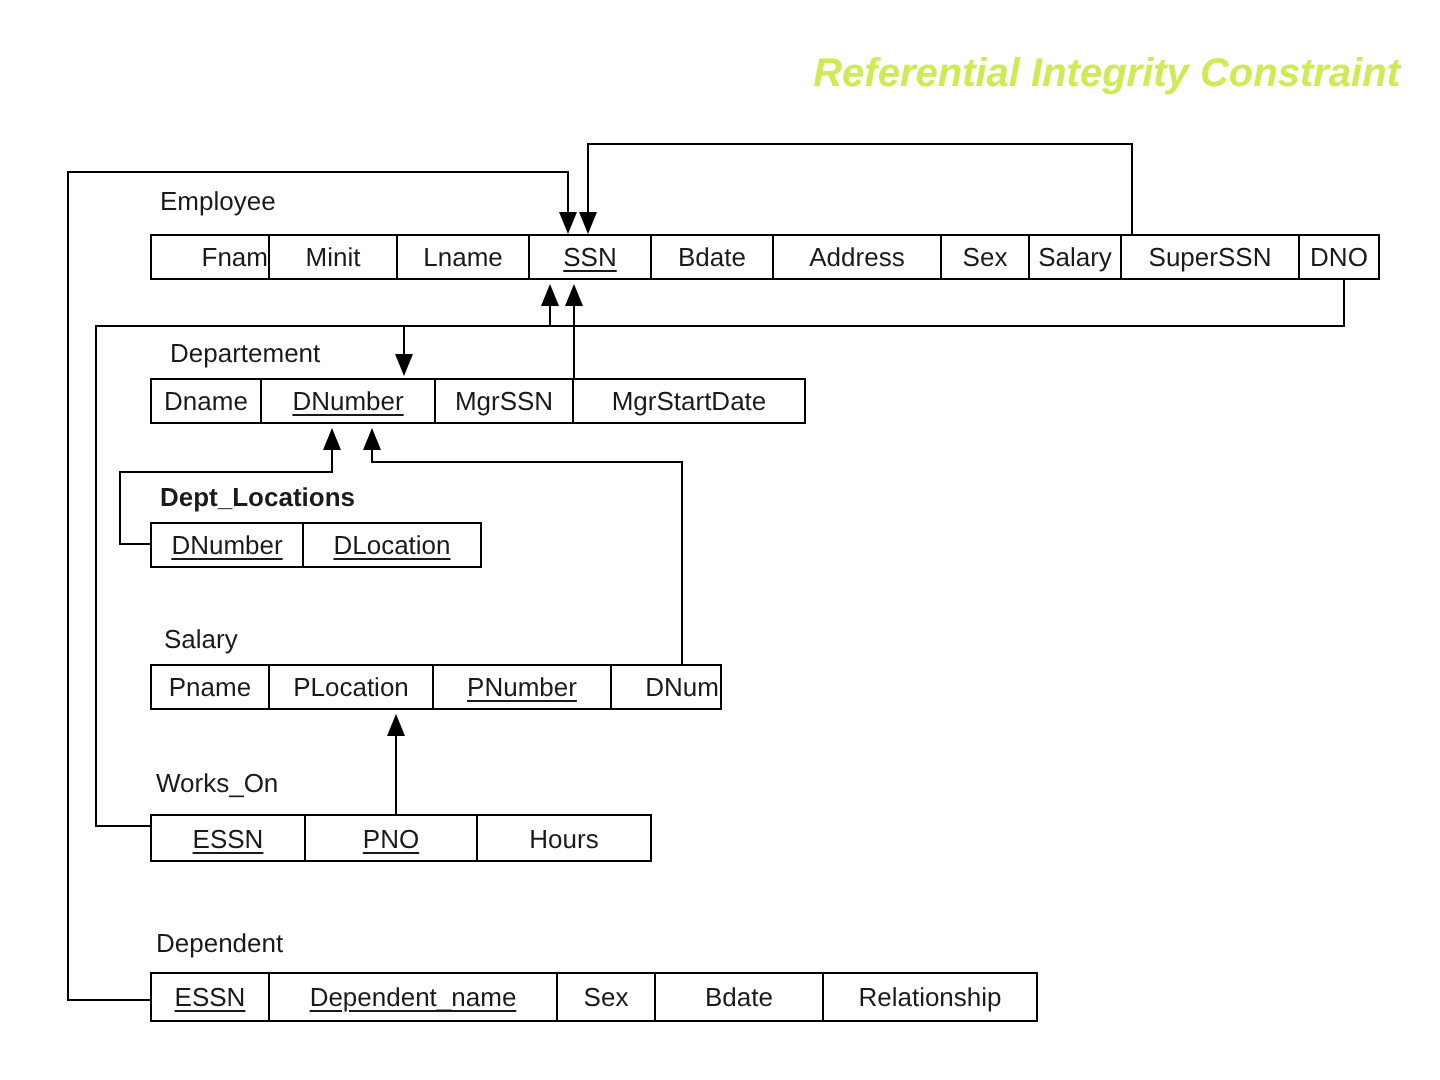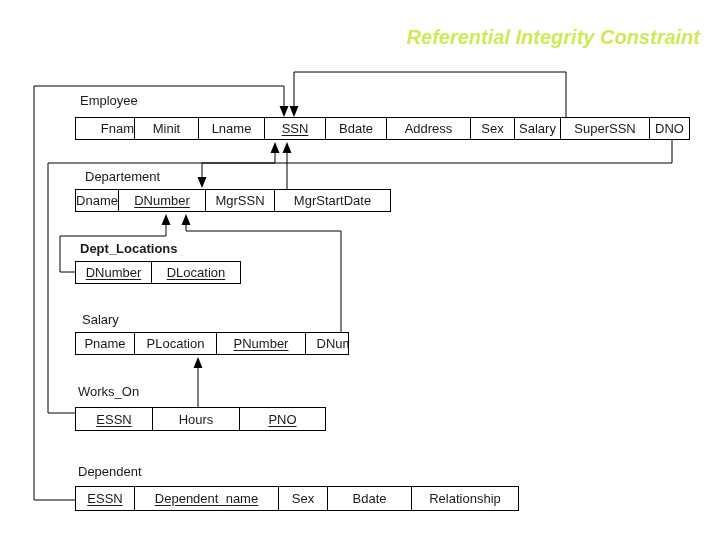--- a/index.html
+++ b/index.html
@@ -35,45 +35,45 @@
     <div class="cell" style="width:62px;">Bdate</div>
     <div class="cell" style="width:85px;">Address</div>
     <div class="cell" style="width:45px;">Sex</div>
     <div class="cell" style="width:47px;">Salary</div>
     <div class="cell" style="width:90px;">SuperSSN</div>
     <div class="cell" style="width:41px;">DNO</div>
   </div>
 
   <div class="tbl-title" style="left:85px;top:169px;">Departement</div>
   <div class="row" style="left:75px;top:189px;height:23px;">
-    <div class="cell" style="width:44px;">Dname</div>
+    <div class="cell" style="width:56px;">Dname</div>
     <div class="cell pk" style="width:88px;">DNumber</div>
     <div class="cell" style="width:70px;">MgrSSN</div>
     <div class="cell" style="width:117px;">MgrStartDate</div>
   </div>
 
   <div class="tbl-title" style="left:80px;top:241px;font-weight:bold;">Dept_Locations</div>
   <div class="row" style="left:75px;top:261px;height:23px;">
     <div class="cell pk" style="width:77px;">DNumber</div>
     <div class="cell pk" style="width:90px;">DLocation</div>
   </div>
 
   <div class="tbl-title" style="left:82px;top:312px;">Salary</div>
   <div class="row" style="left:75px;top:332px;height:23px;">
     <div class="cell" style="width:60px;">Pname</div>
     <div class="cell" style="width:83px;">PLocation</div>
     <div class="cell pk" style="width:90px;">PNumber</div>
-    <div class="cell" style="width:44px;padding-left:16px;">DNum</div>
+    <div class="cell" style="width:56px;padding-left:16px;">DNum</div>
   </div>
 
   <div class="tbl-title" style="left:78px;top:384px;">Works_On</div>
   <div class="row" style="left:75px;top:407px;height:24px;">
     <div class="cell pk" style="width:78px;">ESSN</div>
+    <div class="cell pk" style="width:87px;">PNO</div>
     <div class="cell" style="width:88px;">Hours</div>
-    <div class="cell pk" style="width:87px;">PNO</div>
   </div>
 
   <div class="tbl-title" style="left:78px;top:464px;">Dependent</div>
   <div class="row" style="left:75px;top:486px;height:25px;">
     <div class="cell pk" style="width:60px;">ESSN</div>
     <div class="cell pk" style="width:145px;">Dependent_name</div>
     <div class="cell" style="width:50px;">Sex</div>
     <div class="cell" style="width:85px;">Bdate</div>
     <div class="cell" style="width:108px;">Relationship</div>
   </div>

